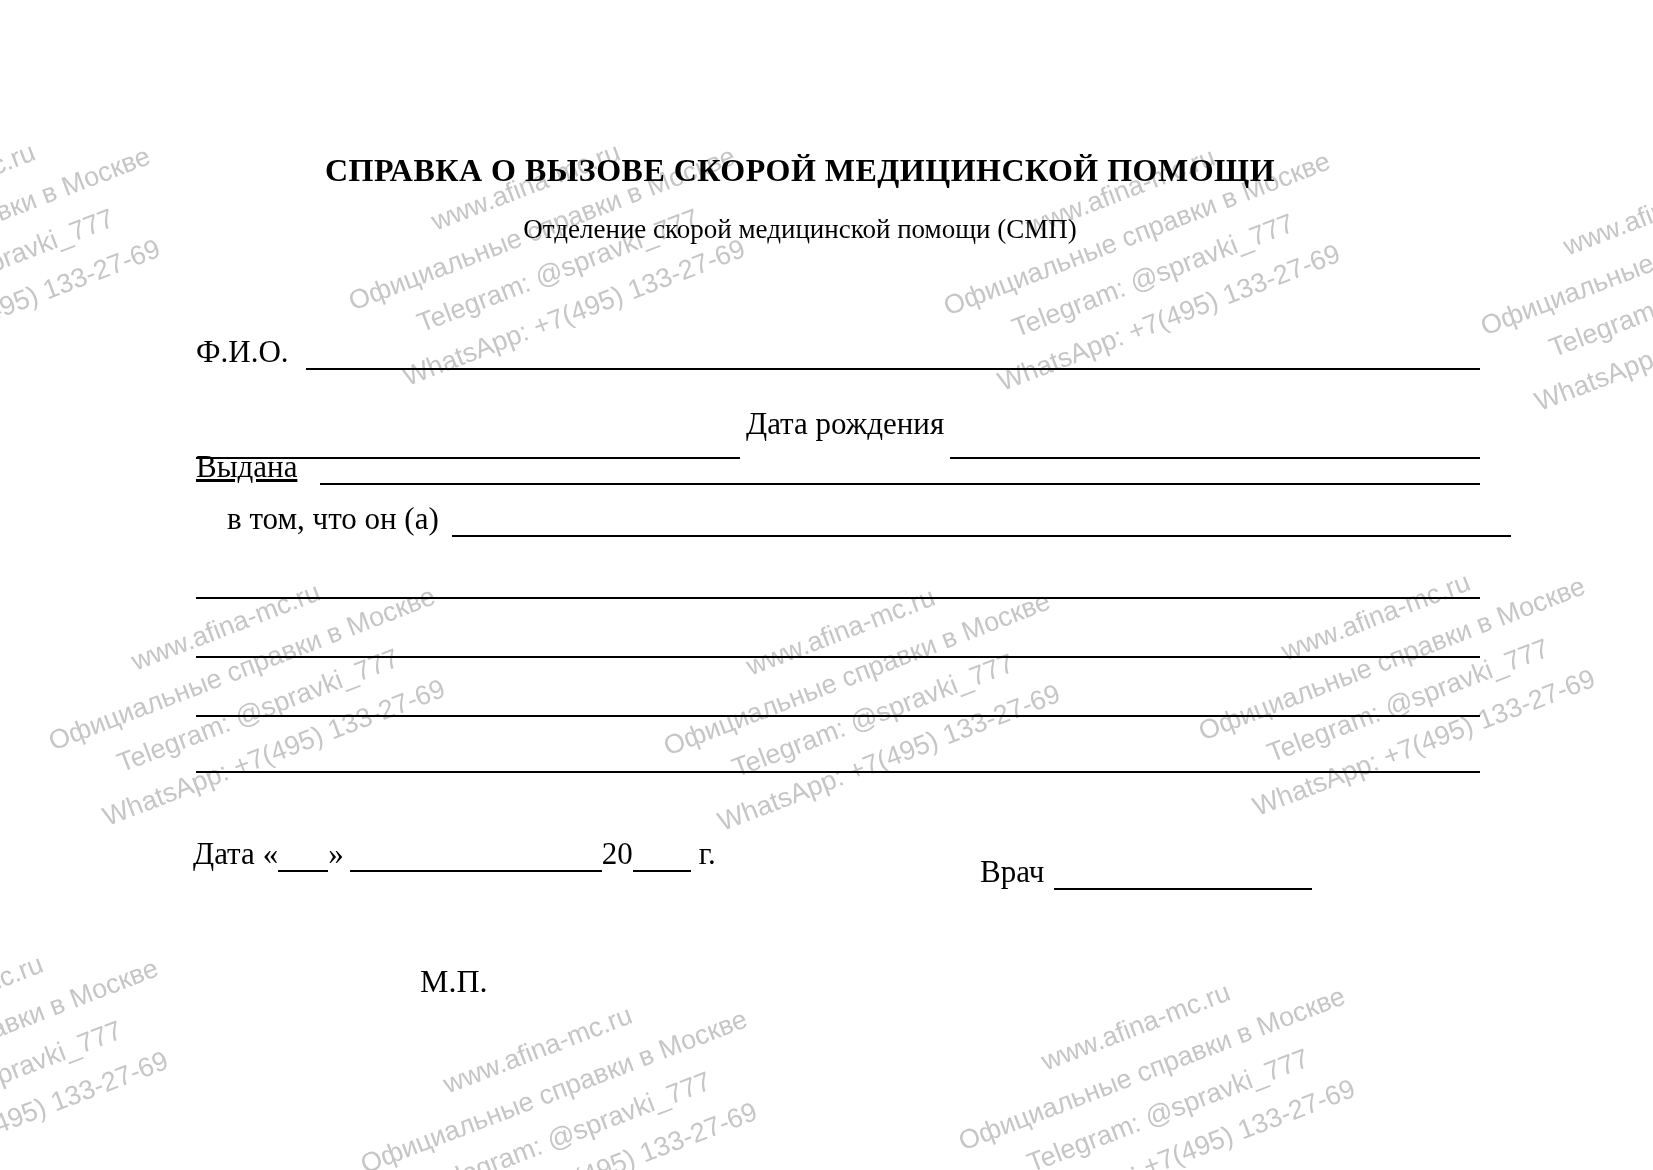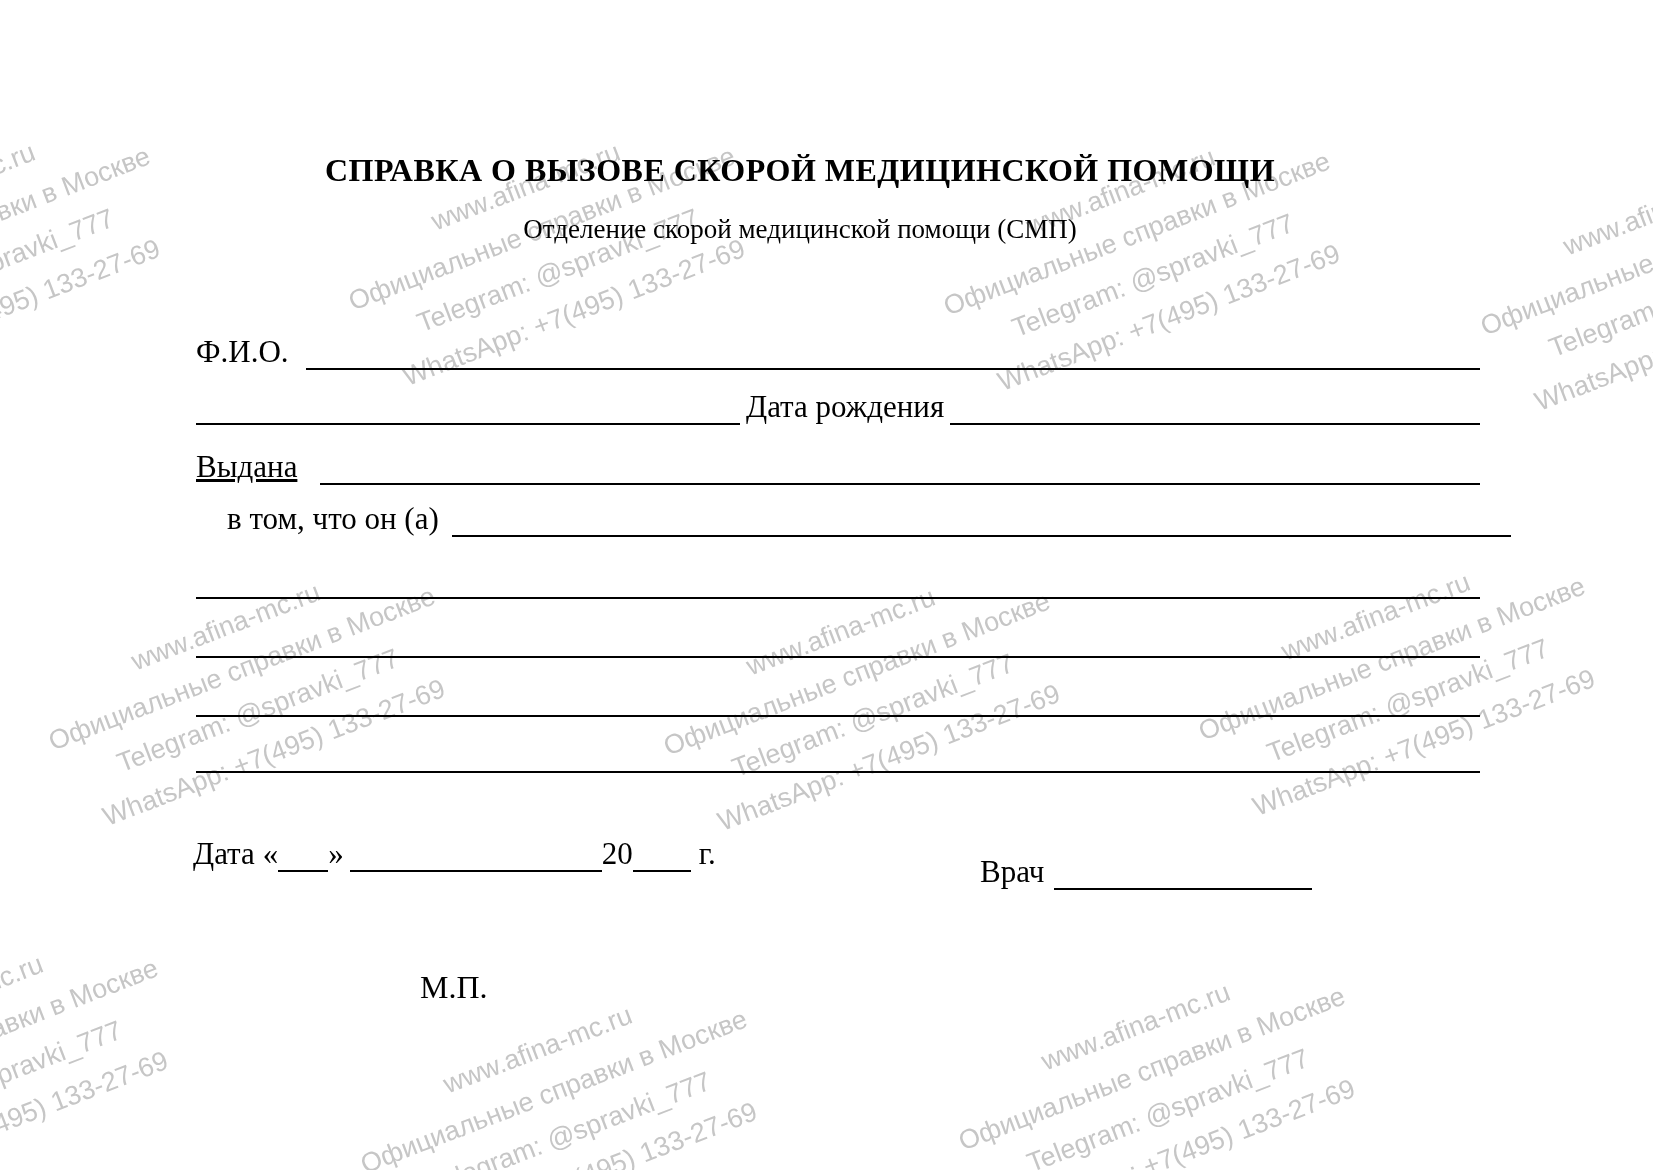--- a/index.html
+++ b/index.html
@@ -115,21 +115,21 @@
   <div class="title-wrap doc-title">СПРАВКА О ВЫЗОВЕ СКОРОЙ МЕДИЦИНСКОЙ ПОМОЩИ</div>
   <div class="title-wrap doc-subtitle">Отделение скорой медицинской помощи (СМП)</div>
 
   <div class="row" style="left:196px;top:334px;width:1284px;">
     <span class="lbl">Ф.И.О.</span>
     <span class="fill grow" style="margin-left:17px;"></span>
   </div>
 
   <div class="row" style="left:196px;top:389px;width:1284px;">
     <span class="fill" style="flex:0 0 544px;"></span>
-    <span class="lbl" style="margin:0 6px;">Дата рождения</span>
+    <span class="lbl" style="margin:17px 6px;">Дата рождения</span>
     <span class="fill grow"></span>
   </div>
 
   <div class="row" style="left:196px;top:449px;width:1284px;text-decoration:underline;">
     <span class="lbl">Выдана</span>
     <span class="fill grow" style="margin-left:23px;"></span>
   </div>
 
   <div class="row" style="left:196px;top:501px;width:1284px;margin-left:31px;">
     <span class="lbl">в том, что он (а)</span>
@@ -150,15 +150,15 @@
     <span class="lbl">20</span>
     <span class="fill" style="flex:0 0 58px;"></span>
     <span class="lbl" style="margin-left:8px;">г.</span>
   </div>
 
   <div class="row" style="left:980px;top:836px;margin-top:18px;">
     <span class="lbl">Врач</span>
     <span class="fill" style="flex:0 0 258px;margin-left:10px;"></span>
   </div>
 
-  <div class="stamp" style="left:420px;top:963px;margin-top:6px;">М.П.</div>
+  <div class="stamp" style="left:420px;top:963px;">М.П.</div>
 
 </div>
 
 </body></html>

